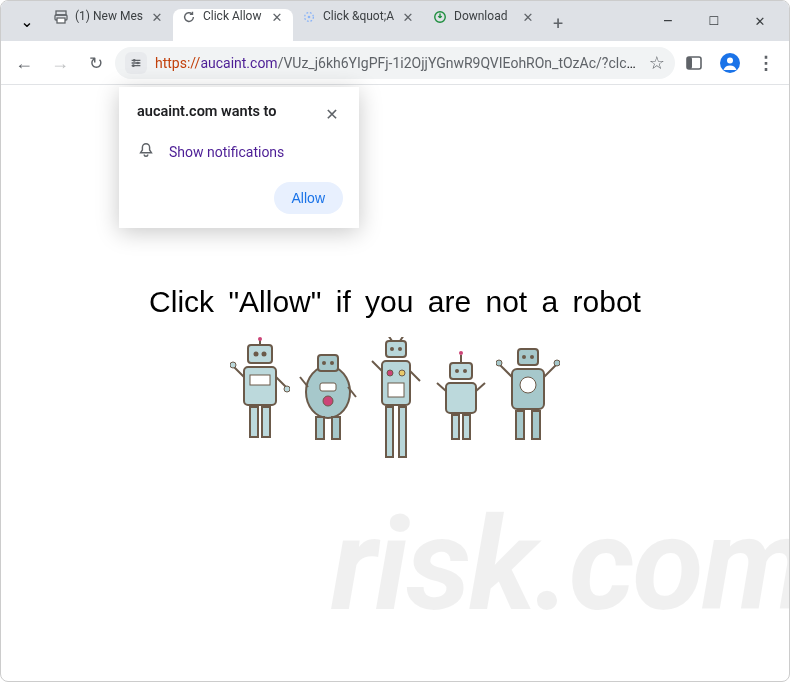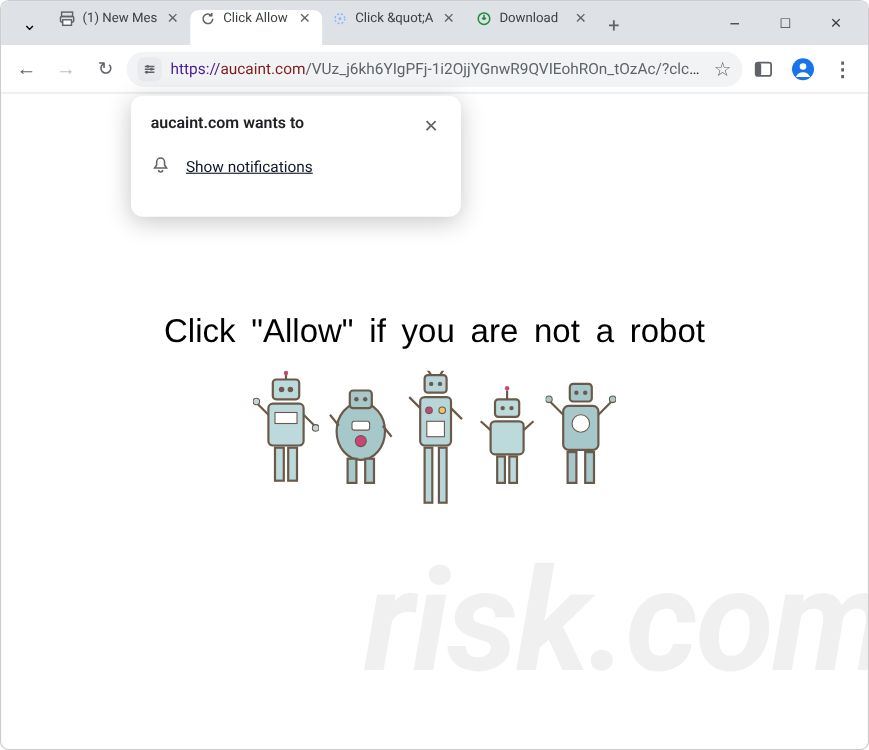--- a/index.html
+++ b/index.html
@@ -82,39 +82,39 @@
     align-items:center;
     padding: 0 10px;
     gap: 8px;
     font-size: 14px;
     color: #202124;
     overflow:hidden;
     cursor:text;
   }
   .omnibox .lock { width:22px;height:22px;background:#e8eaed;border-radius:6px;display:flex;align-items:center;justify-content:center;}
   .omnibox .url { flex:1;white-space:nowrap;overflow:hidden;text-overflow:ellipsis;}
-  .omnibox .protocol { color:#4c1d95;}
-  .omnibox .host { color:#7f1d1d;}
+  .omnibox .protocol { color:#c2410c;}
+  .omnibox .host { color:#4c1d95;}
   .omnibox .path { color:#5f6368;}
   
   .perm-popup {
     position:absolute;
     top: 86px;
     left: 118px;
-    width: 300px;
+    width: 240px;
     background:#fff;
-    border-radius: 11px;
+    border-radius: 0;
     box-shadow: 0 4px 22px rgba(0,0,0,0.22);
     padding: 16px 16px 14px 18px;
     z-index: 20;
   }
   .perm-header { display:flex;align-items:flex-start;justify-content:space-between;}
   .perm-title { font-size:14.5px;font-weight:600;color:#202124;}
   .perm-close { width:22px;height:22px;display:flex;align-items:center;justify-content:center;cursor:pointer;color:#5f6368;}
-  .perm-row { display:flex;align-items:center;gap:14px;margin-top:16px;color:#0f172a;font-size:14px;text-decoration:underline;}
+  .perm-row { display:flex;align-items:center;gap:14px;margin-top:16px;color:#4c1d95;font-size:14px;}
   .perm-actions { display:flex;justify-content:flex-end;gap:10px;margin-top:20px;}
   .perm-btn { border:none;background:#e8f0fe;color:#1a73e8;font-size:14px;font-weight:500;padding:8px 18px;border-radius:18px;cursor:pointer;}
   
   .content { position:relative; z-index:2; padding-top: 200px; text-align:center; }
   .scam-text { font-size:30px; font-family: Arial, sans-serif; color:#000; letter-spacing:0px; word-spacing: 6px;}
   .robots { margin-top:18px; display:flex;justify-content:center;gap:8px;}
   svg.robot { display:block;}
 </style>
 </head>
 <body>
@@ -240,20 +240,21 @@
   <div class="perm-row">
     <span>
       <svg width="18" height="18" viewBox="0 0 20 20">
           <path d="M10 3a4 4 0 0 0-4 4v3l-2 3h12l-2-3V7a4 4 0 0 0-4-4z" fill="none" stroke="#5f6368" stroke-width="1.6"></path>
           <path d="M8 15a2 2 0 0 0 4 0" fill="none" stroke="#5f6368" stroke-width="1.6"></path>
         </svg>
     </span>
     <span>Show notifications</span>
   </div>
   <div class="perm-actions">
+    <button class="perm-btn">Allow</button>
   </div>
 </div>
 
 <div class="content">
   <div class="scam-text">Click "Allow"   if you are not   a robot</div>
   <div class="robots">
 
     <svg class="robot" width="60" height="110" viewBox="0 0 60 110">
       <rect x="18" y="8" width="24" height="18" rx="3" fill="#bcd9dc" stroke="#6b5a4a" stroke-width="2"></rect>
       <circle cx="26" cy="17" r="2.5" fill="#6b5a4a"></circle>

